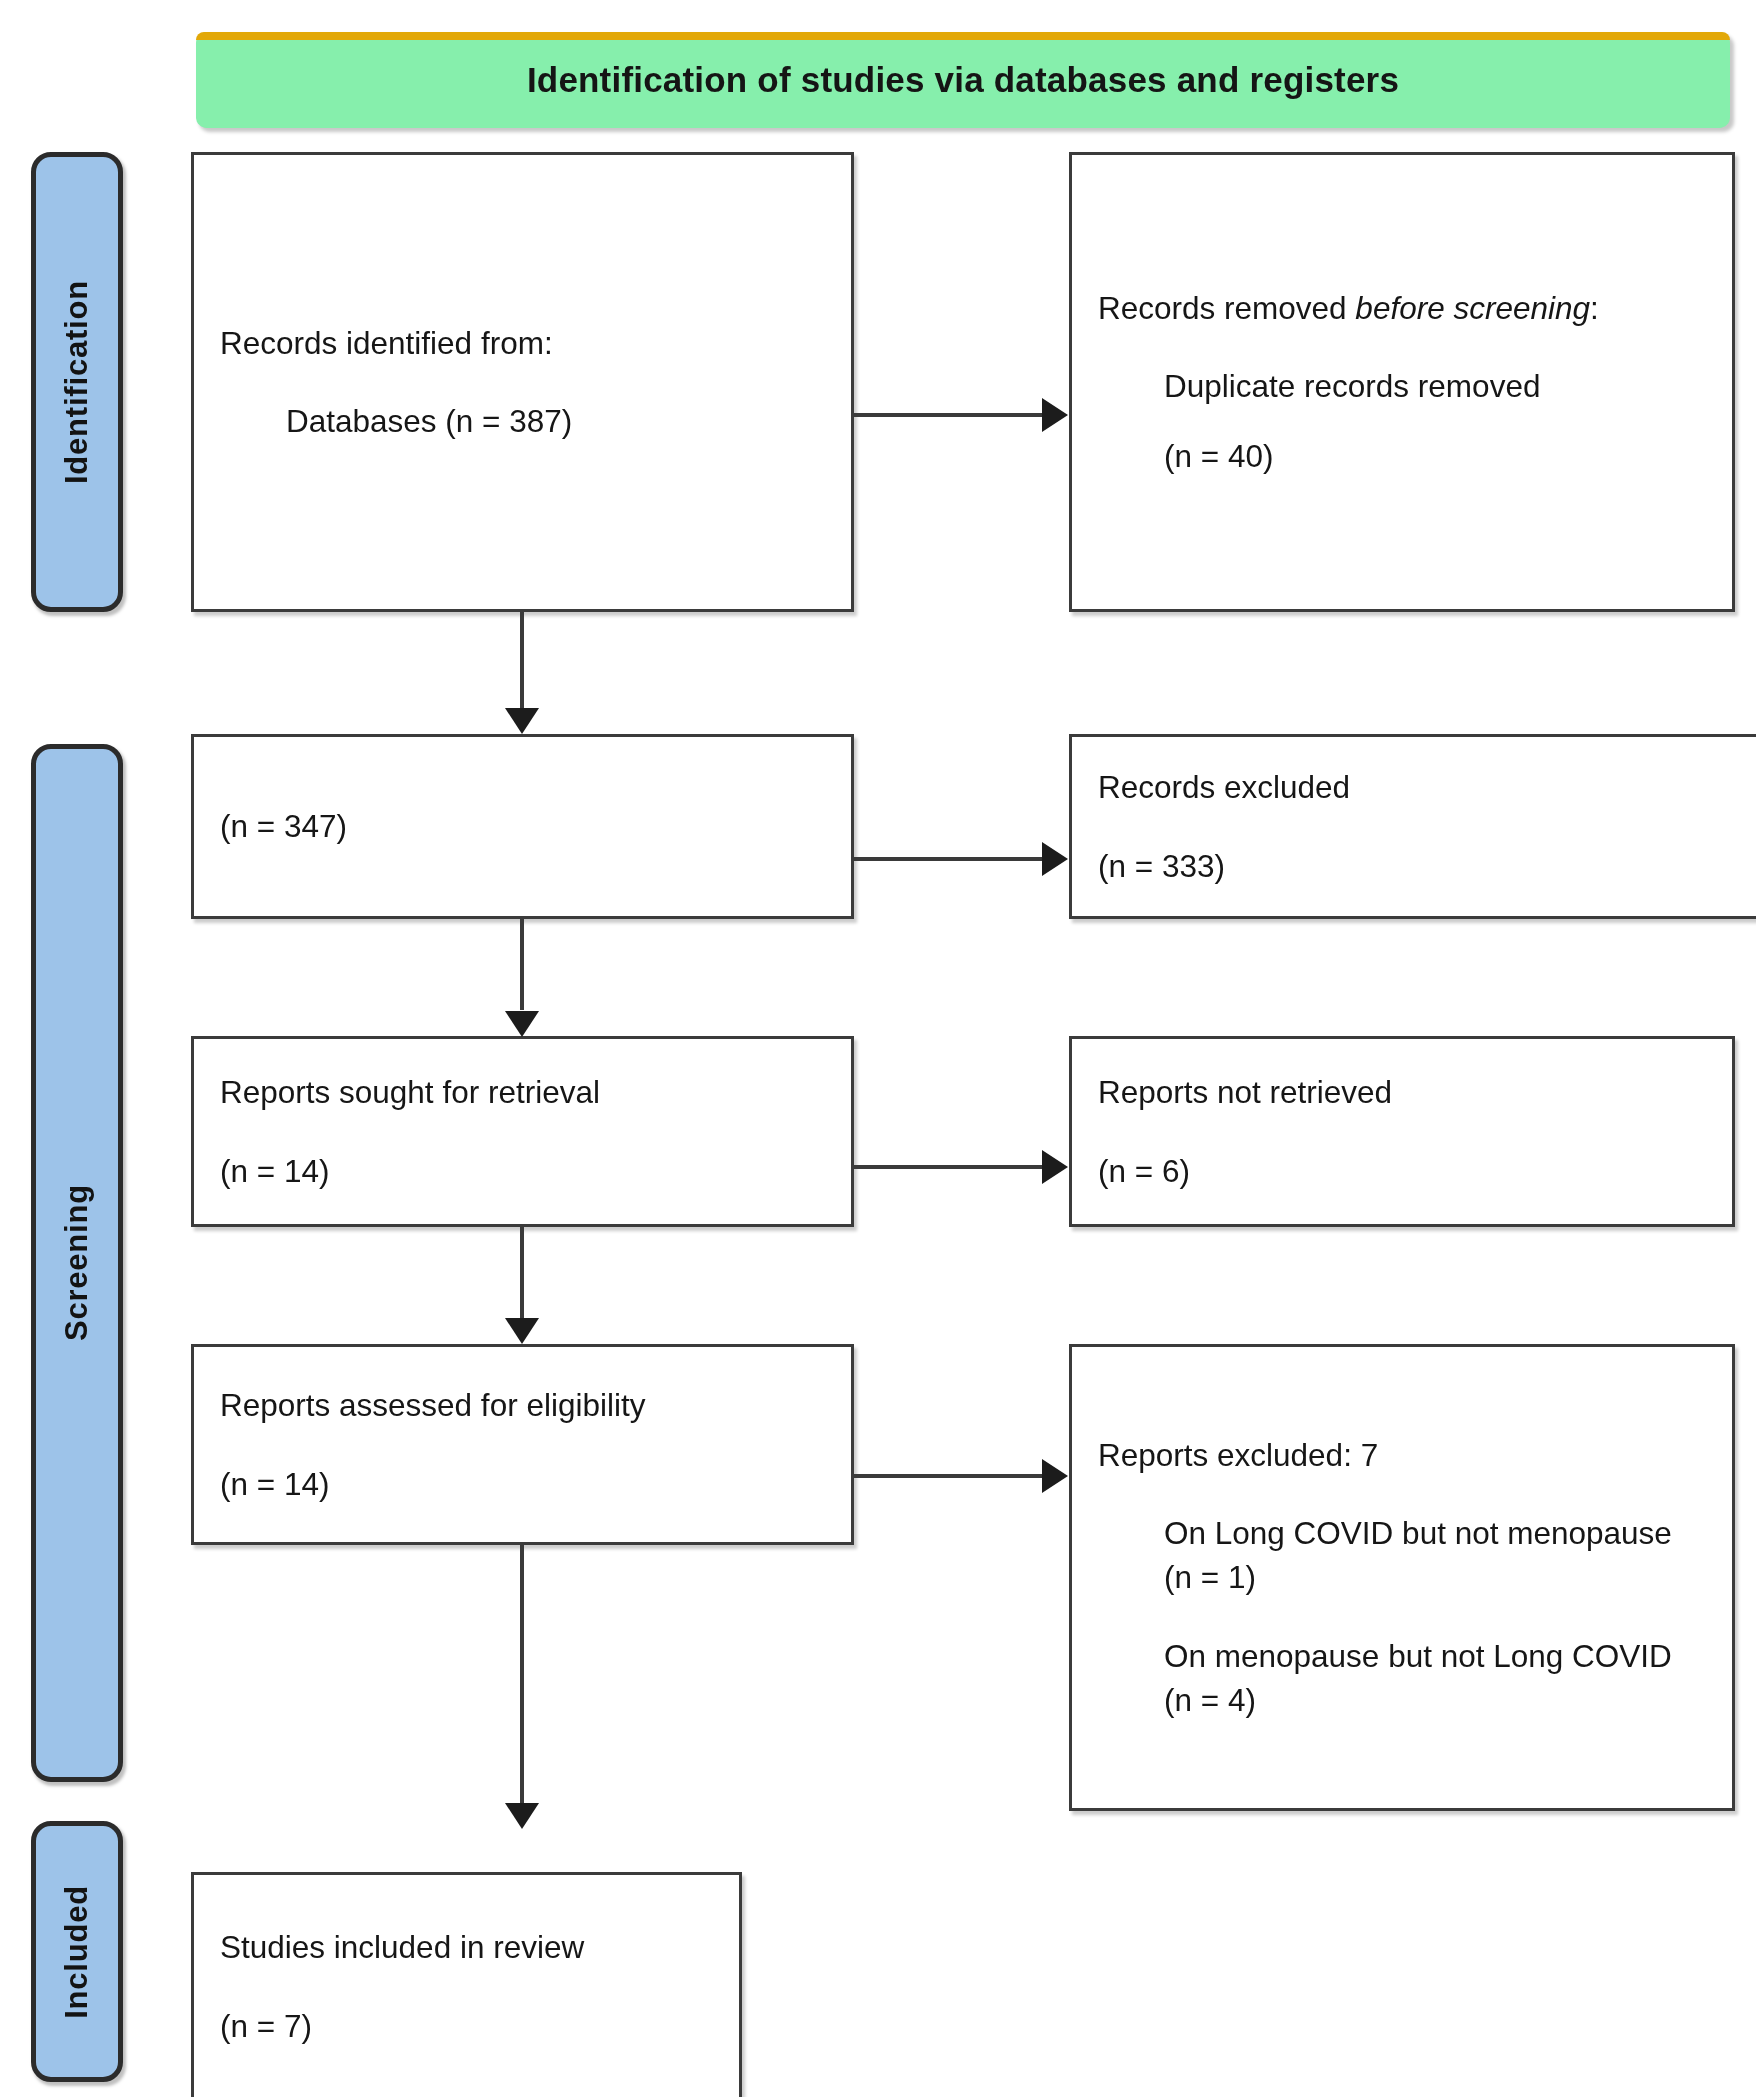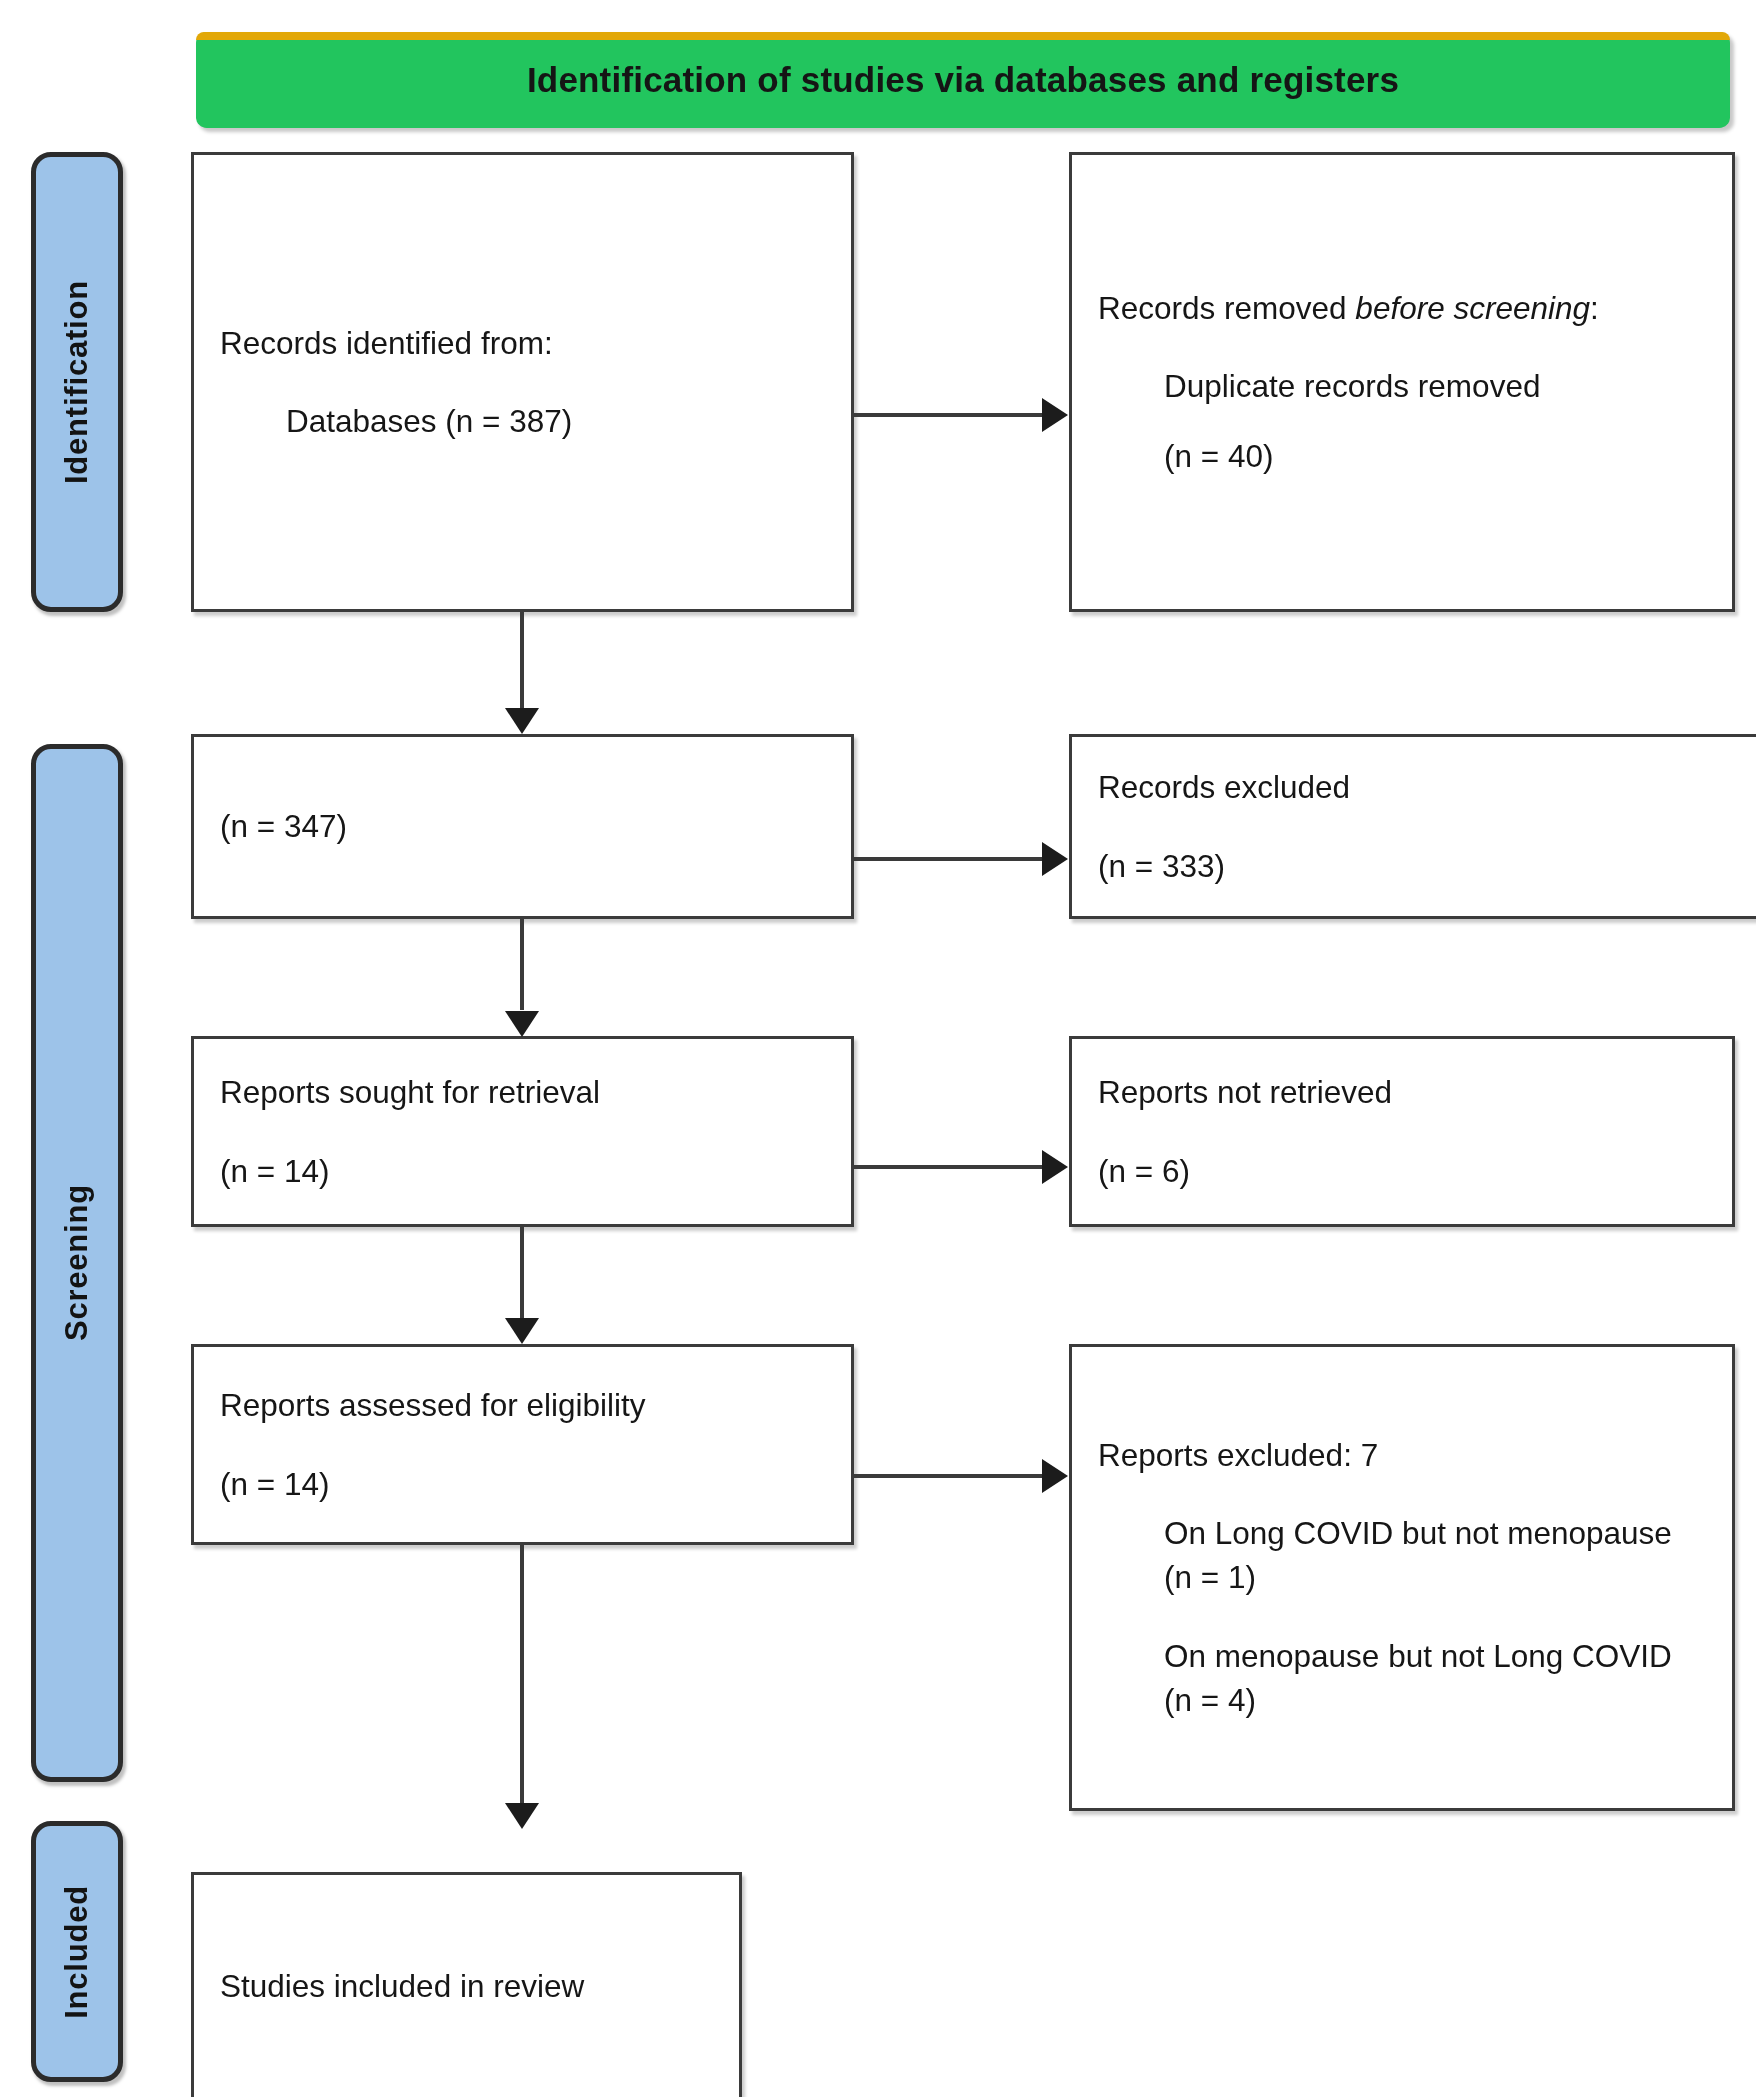--- a/index.html
+++ b/index.html
@@ -19,21 +19,21 @@
     overflow: hidden;
   }
 
   
   .banner {
     position: absolute;
     left: 196px;
     top: 32px;
     width: 1534px;
     height: 96px;
-    background: #22c55e;
+    background: #86efac;
     border-radius: 10.8px;
     box-shadow: 3.1px 3.8px 3.8px rgba(0,0,0,0.22);
     display: flex;
     align-items: center;
     justify-content: center;
   }
   .banner::before {
     content: "";
     position: absolute;
     left: 0; right: 0; top: 0;
@@ -228,20 +228,21 @@
   </div>
 
   <div class="box" id="box-repexcluded">
     <p>Reports excluded: 7</p>
     <p class="indent">On Long COVID but not menopause (n = 1)</p>
     <p class="indent">On menopause but not Long COVID (n = 4)</p>
   </div>
 
   <div class="box" id="box-included">
     <p>Studies included in review</p>
+    <p>(n = 7)</p>
   </div>
 
   <div class="arrow arrow-v" id="arrow-v-1">
     <div class="arrow-line-v"></div>
     <div class="arrow-head-v"></div>
   </div>
   <div class="arrow arrow-v" id="arrow-v-2">
     <div class="arrow-line-v"></div>
     <div class="arrow-head-v"></div>
   </div>

